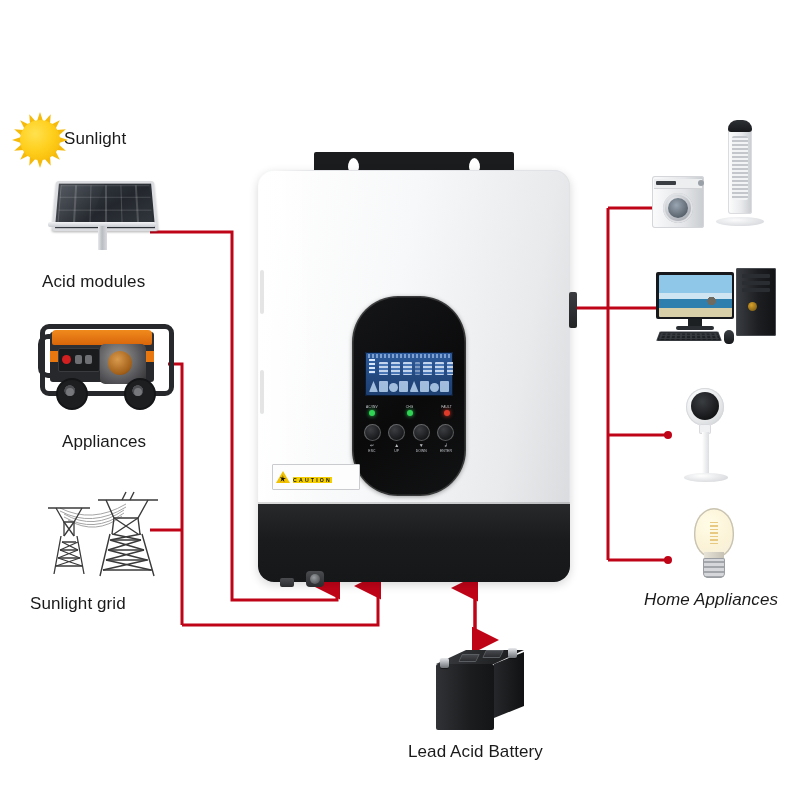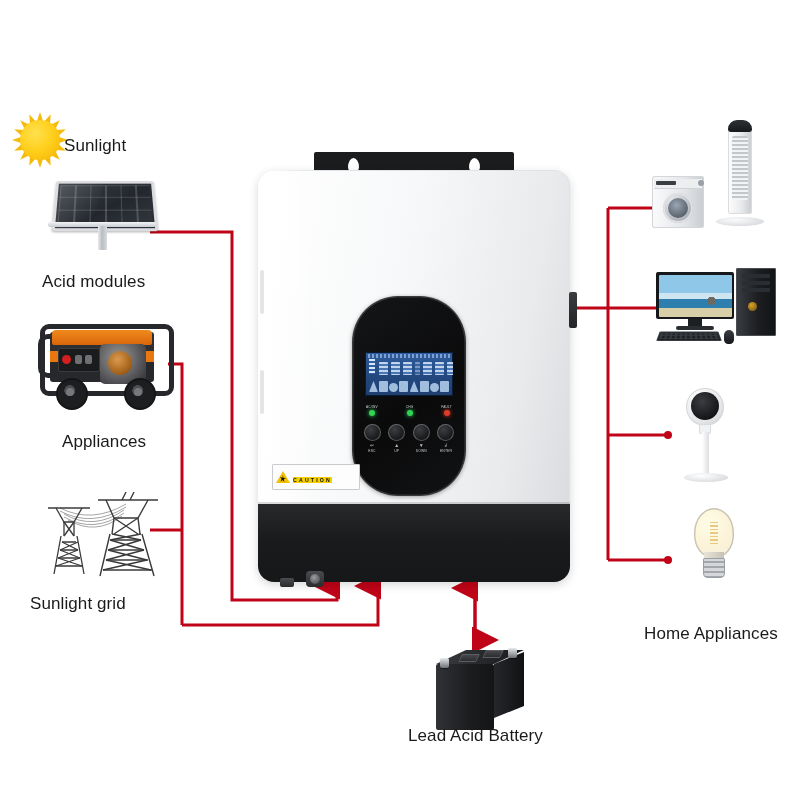--- a/index.html
+++ b/index.html
@@ -445,21 +445,21 @@
     <div class="ray" style="transform:rotate(135deg)">
         <i></i>
         <i class="b"></i>
       </div>
     <div class="ray" style="transform:rotate(157.5deg)">
         <i></i>
         <i class="b"></i>
       </div>
     <div class="sun-core"></div>
   </div>
-  <div class="lbl" style="left:64px;top:136px;">Sunlight</div>
+  <div class="lbl" style="left:64px;top:129px;">Sunlight</div>
 
   <div class="node panel-wrap">
     <div class="panel">
         <div class="cellgrid"></div>
         <div class="glare"></div>
       </div>
     <div class="panel-rail"></div>
     <div class="panel-post"></div>
   </div>
   <div class="lbl" style="left:42px;top:272px;">Acid modules</div>
@@ -614,21 +614,21 @@
 
   <div class="node bat-wrap">
     <div class="bat-side"></div>
     <div class="bat-front"></div>
     <div class="bat-top"></div>
     <div class="bat-term" style="left:8px;top:12px;"></div>
     <div class="bat-term" style="left:76px;top:2px;"></div>
     <div class="bat-vent" style="left:28px;top:8px;width:18px;transform:skewX(-26deg);"></div>
     <div class="bat-vent" style="left:52px;top:4px;width:18px;transform:skewX(-26deg);"></div>
   </div>
-  <div class="lbl" style="left:408px;top:726px;">Lead Acid Battery</div>
+  <div class="lbl" style="left:408px;top:742px;">Lead Acid Battery</div>
 
   <div class="node wash-wrap">
     <div class="wash-body"></div>
     <div class="wash-top"></div>
     <div class="wash-ctl"></div>
     <div class="wash-dial"></div>
     <div class="wash-door"></div>
   </div>
 
   <div class="node tfan-wrap">
@@ -664,15 +664,15 @@
   </div>
 
   <div class="node bulb-wrap">
     <div class="bulb-glass">
         <div class="bulb-fil"></div>
       </div>
     <div class="bulb-neck"></div>
     <div class="bulb-base"></div>
   </div>
 
-  <div class="lbl" style="left:644px;top:624px;">Home Appliances</div>
+  <div class="lbl" style="left:644px;top:590px;font-style:italic;">Home Appliances</div>
 
 </div>
 
 </body></html>

